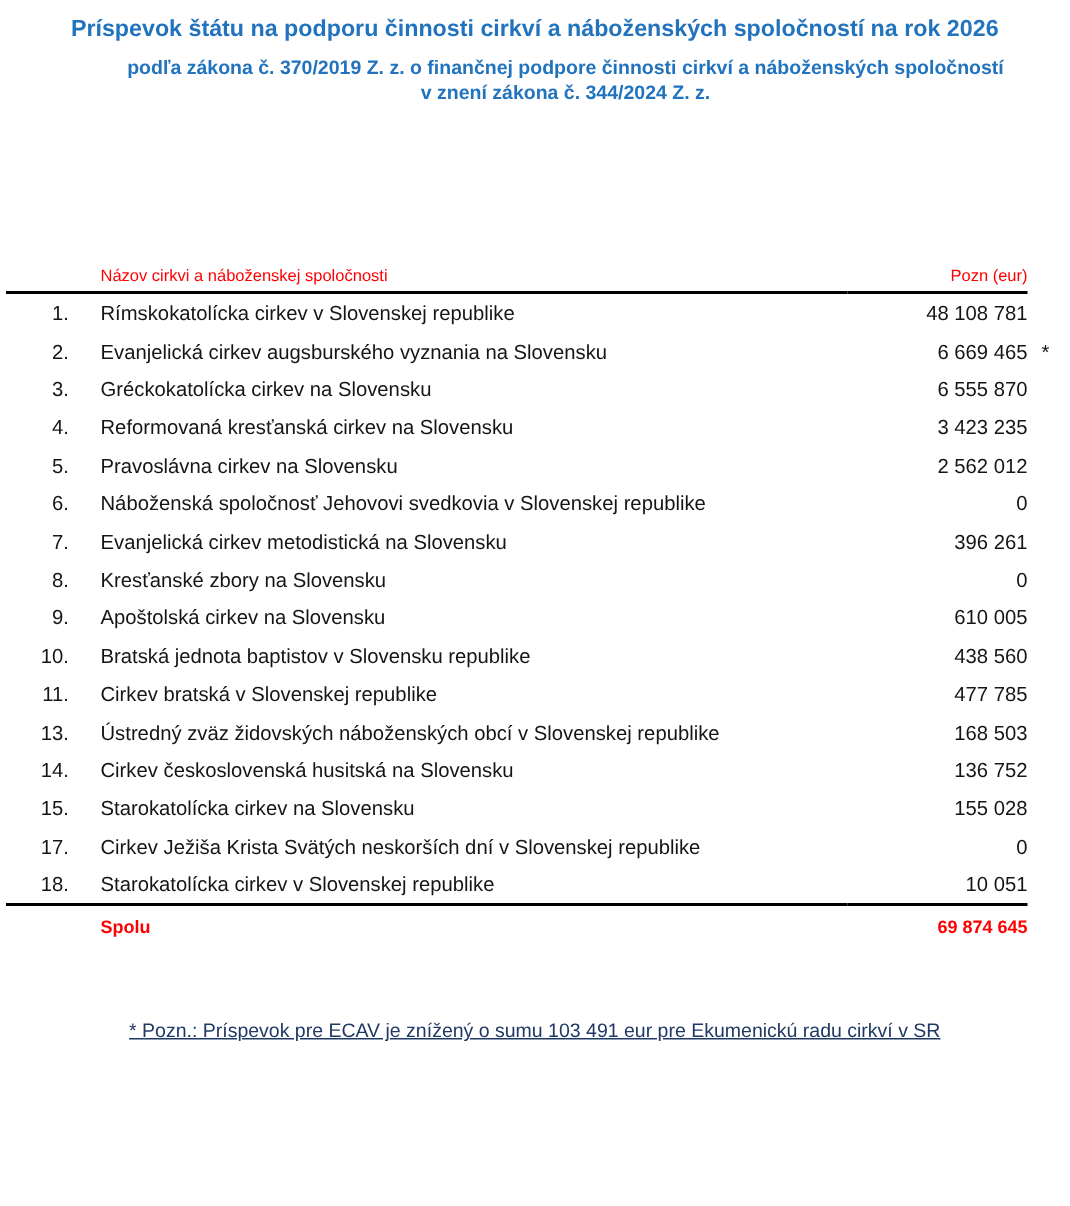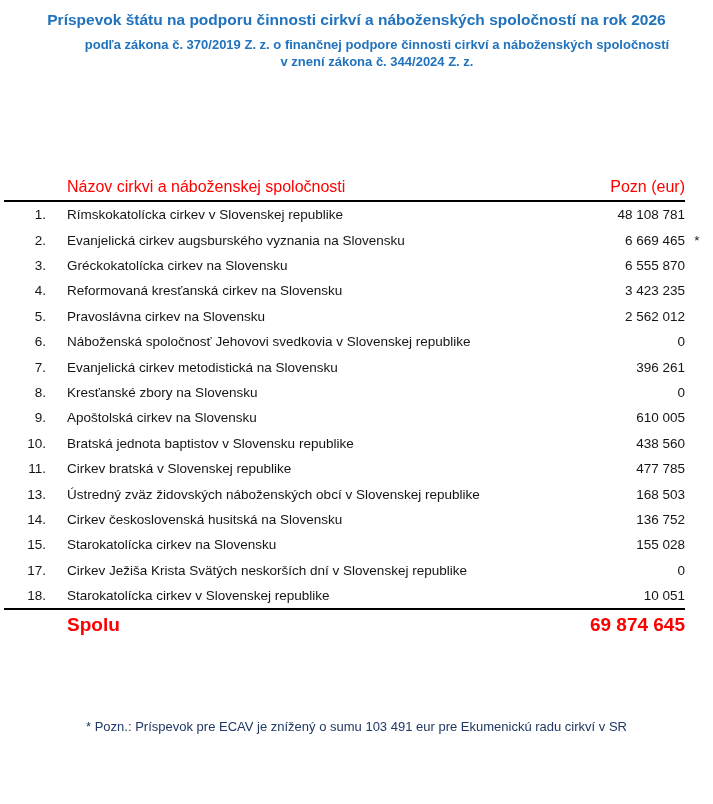--- a/index.html
+++ b/index.html
@@ -41,21 +41,21 @@
     width: 705px;
     table-layout: fixed;
   }
   col.c-num    { width: 42px; }
   col.c-name   { width: auto; }
   col.c-amount { width: 120px; }
   col.c-note   { width: 24px; }
 
   thead th {
     font-weight: normal;
-    font-size: 16px;
+    font-size: 11px;
     color: var(--header-red, #FF0000);
     padding: 2px 0 4px 0;
     border-bottom: 2px solid #000;
     text-align: left;
     vertical-align: bottom;
   }
   thead th.h-name { padding-left: 21px; }
   thead th.h-amount { text-align: right; }
   thead th.h-note { border-bottom: none; }
 
@@ -66,36 +66,37 @@
     padding: 4.3px 0 4.1px 0;
     vertical-align: middle;
   }
   tbody td.t-num  { text-align: right; }
   tbody td.t-name { padding-left: 21px; }
   tbody td.t-amount { text-align: right; }
   tbody td.t-note { text-align: center; font-size: 13.5px; color: #151515; }
 
   tfoot td {
     border-top: 2px solid #000;
-    font-size: 19px;
+    font-size: 12px;
     line-height: 17px;
     font-weight: bold;
     color: var(--header-red, #FF0000);
     padding: 6px 0 4px 0;
   }
   tfoot td.f-label { padding-left: 21px; }
   tfoot td.f-amount { text-align: right; }
   tfoot td.f-note { border-top: none; }
 
   .footnote {
-    margin-top: 82px;
+    margin-top: 48px;
     text-align: center;
     font-size: 13px;
     line-height: 16px;
     color: var(--footnote-navy, #1F3864);
+    text-decoration: underline;
   }
 </style>
 </head>
 <body>
 
 <div class="page">
 
   <h1 class="doc-title">Príspevok štátu na podporu činnosti cirkví a náboženských spoločností na rok 2026</h1>
 
   <div class="doc-subtitle first">podľa zákona č. 370/2019 Z. z. o finančnej podpore činnosti cirkví a náboženských spoločností</div>

